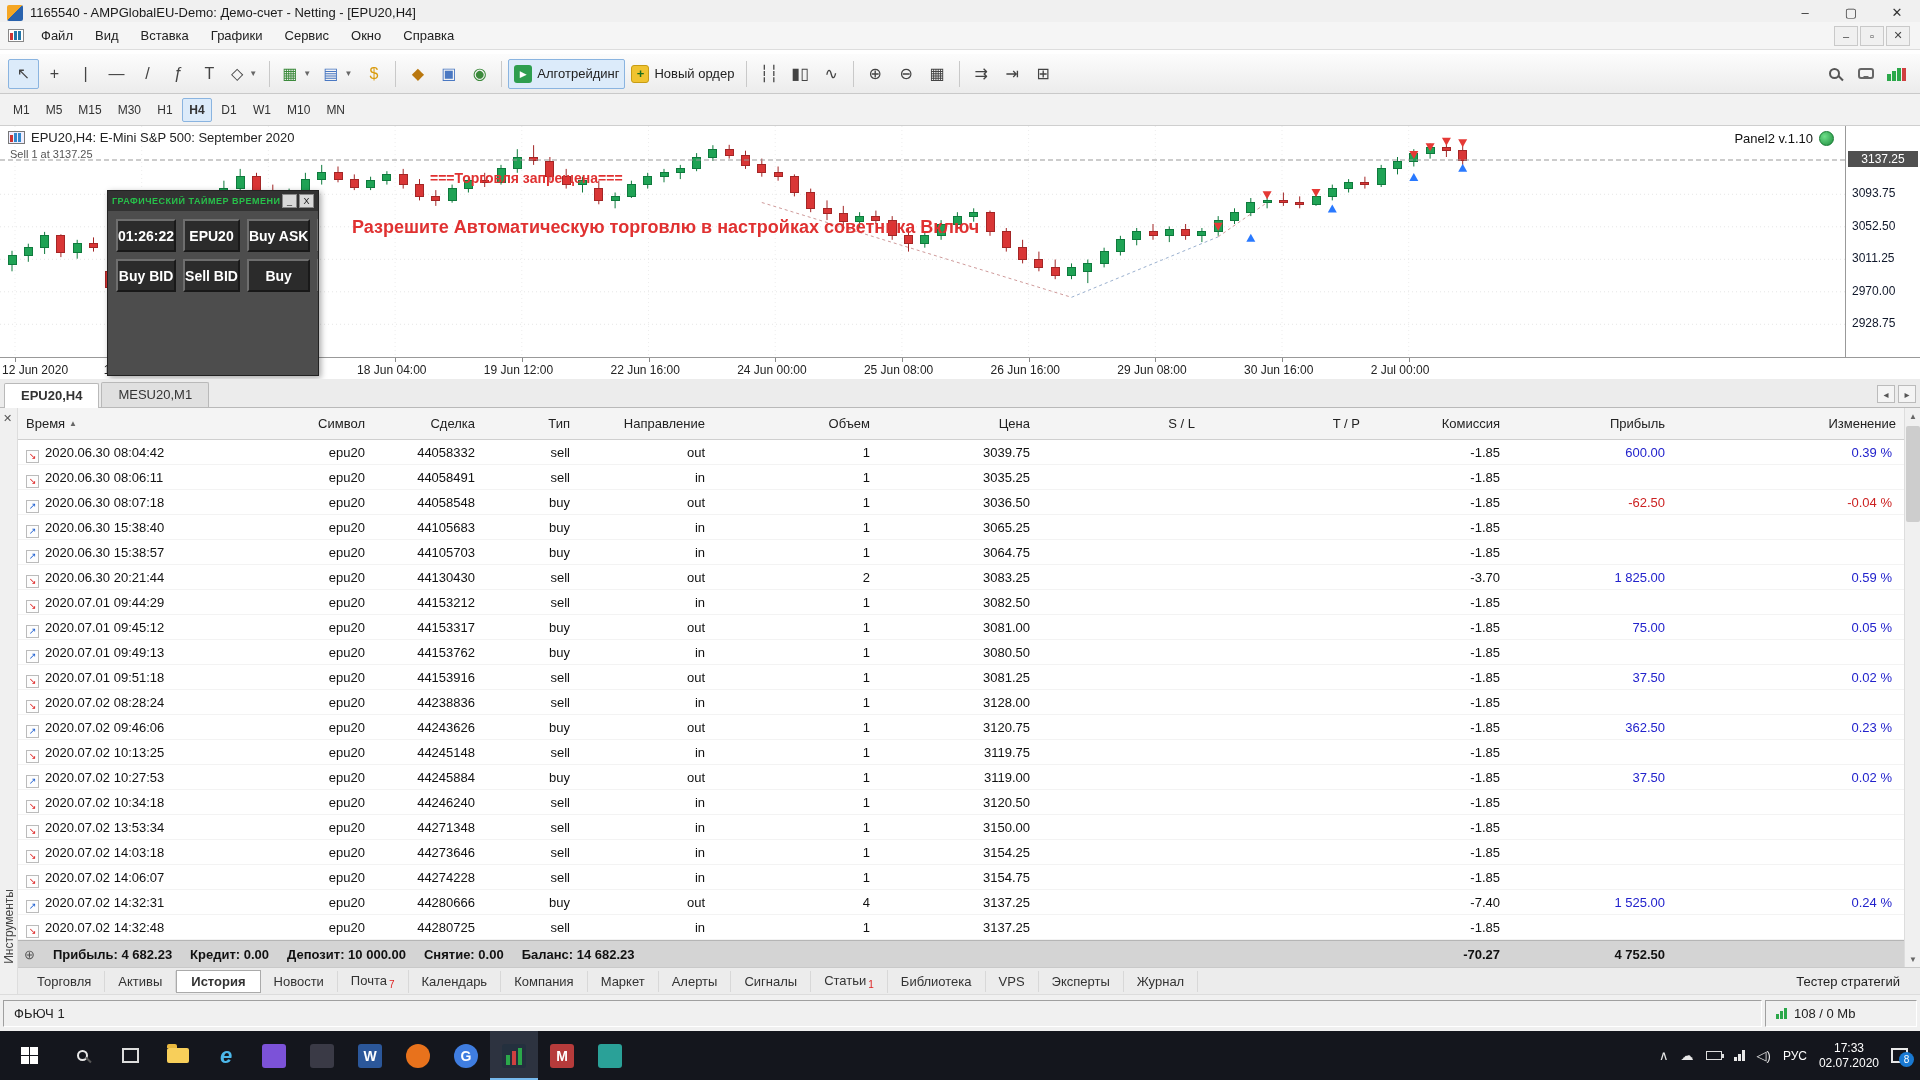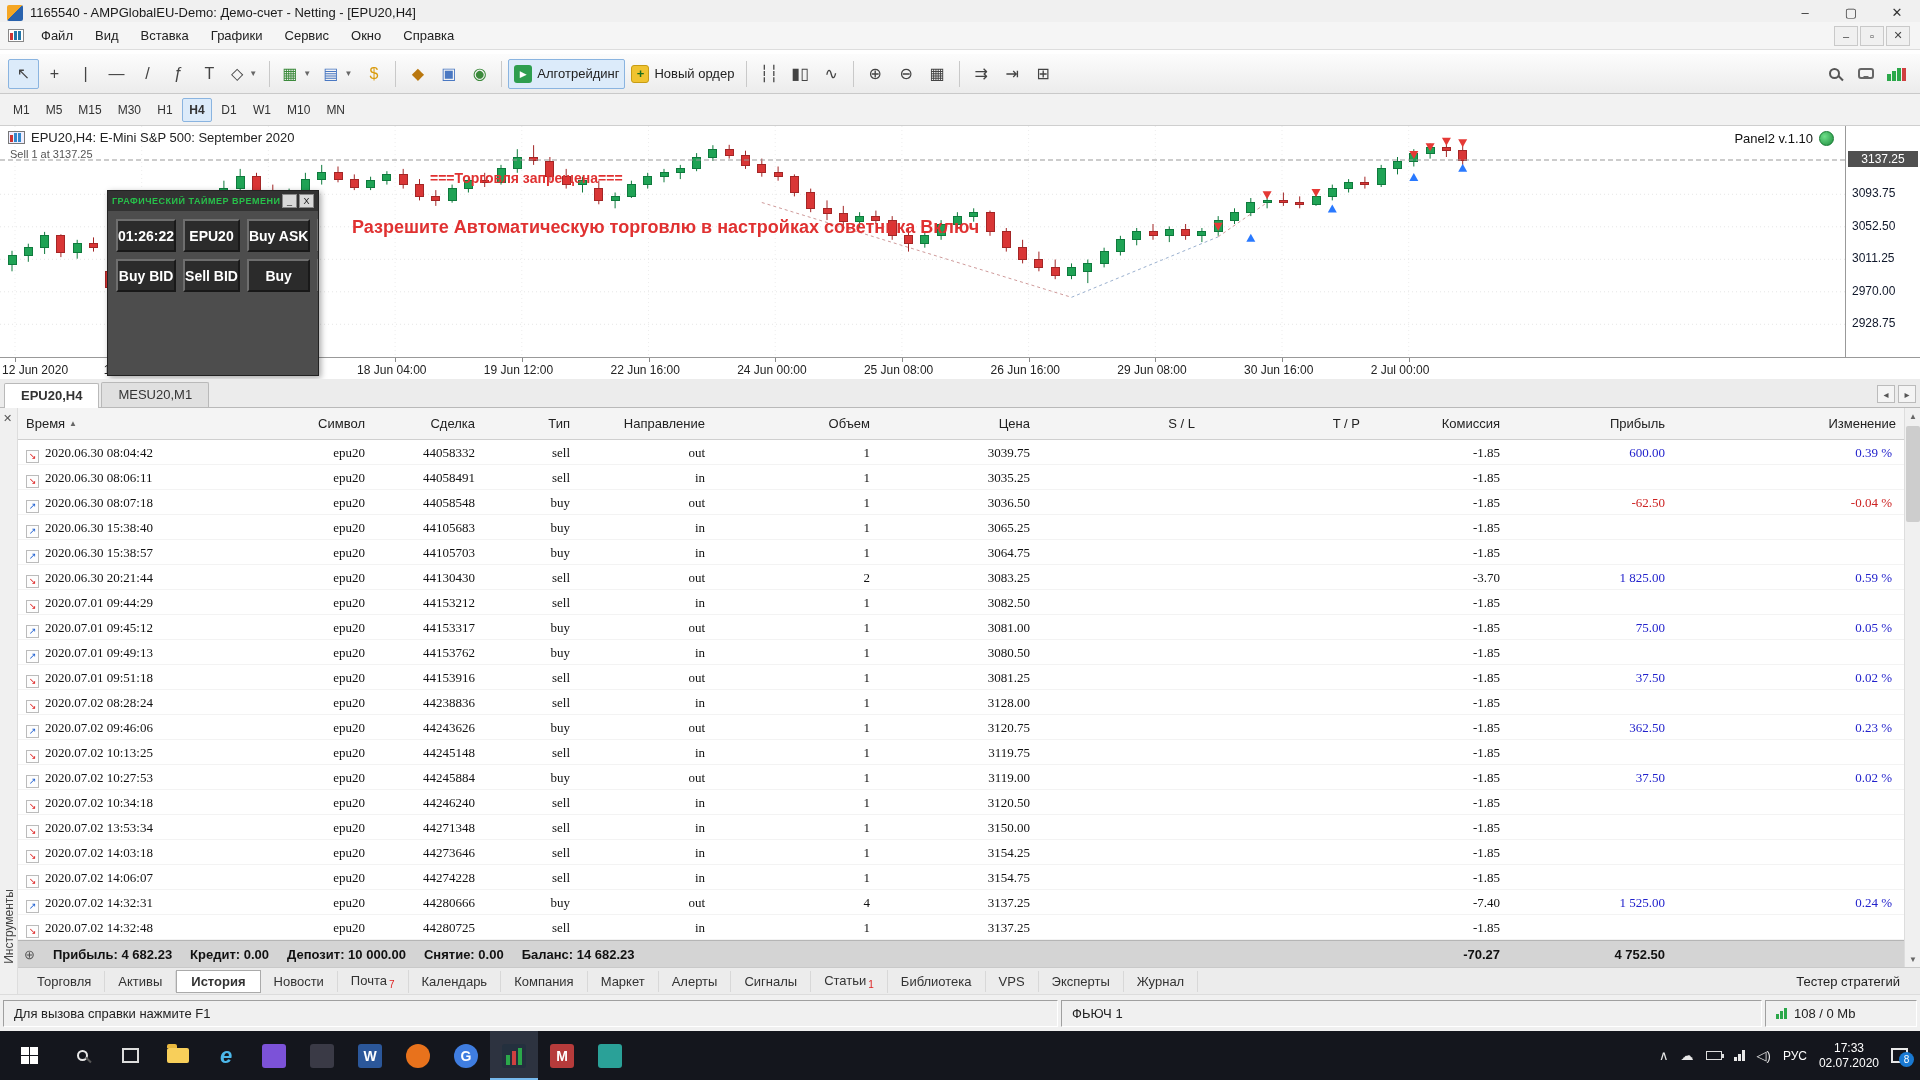--- a/index.html
+++ b/index.html
@@ -109,21 +109,21 @@
   .v-label{position:absolute;left:2px;bottom:30px;writing-mode:vertical-rl;transform:rotate(180deg);
            font-size:12px;color:#444;}
   .tb-header{position:absolute;left:18px;top:408px;width:1886px;height:32px;background:#f4f4f4;
              border-bottom:1px solid #cfcfcf;font-size:13px;color:#222;}
   .hrow{display:grid;grid-template-columns:215px 140px 110px 95px 135px 165px 160px 165px 165px 140px 165px minmax(0,1fr);}
   .hrow .c{padding:0 8px;text-align:right;white-space:nowrap;overflow:hidden;}
   .hrow .c.l{text-align:left;}
   .tb-header .hrow{height:32px;line-height:32px;}
   .sort-arrow{font-size:8px;color:#666;margin-left:4px;vertical-align:2px;}
   .tb-rows{position:absolute;left:18px;top:440px;width:1886px;height:500px;background:#fff;}
-  .trow{height:25px;line-height:25px;border-bottom:1px solid #f3f3f3;font-size:13px;font-family:Liberation Serif, serif;}
+  .trow{height:25px;line-height:25px;border-bottom:1px solid #f3f3f3;font-size:13px;}
   .deal-ico{display:inline-flex;width:13px;height:13px;border:1px solid #bbb;background:#fdfdfd;
             align-items:center;justify-content:center;font-size:9px;margin-right:6px;vertical-align:-2px;line-height:1;}
   .deal-ico.sell{color:#d22;}
   .deal-ico.buy{color:#2262d2;}
   .pos{color:#2222cc;}
   .neg{color:#cc2222;}
   .tb-summary{position:absolute;left:18px;top:940px;width:1886px;height:27px;background:#d4d4d4;
               border-top:1px solid #b5b5b5;font-weight:bold;font-size:13px;}
   .tb-summary .hrow{height:27px;line-height:27px;}
   .sum-left{display:flex;align-items:center;gap:18px;padding-left:6px;grid-column:1/10;}
@@ -969,21 +969,20 @@
       <div class="btab">Сигналы</div>
       <div class="btab">Статьи<span class="badge">1</span></div>
       <div class="btab">Библиотека</div>
       <div class="btab">VPS</div>
       <div class="btab">Эксперты</div>
       <div class="btab">Журнал</div>
       <div class="tester">Тестер стратегий</div>
     </div>
 
   <div class="statusbar">
-    <div class="scell help">Для вызова справки нажмите F1</div>
     <div class="scell sym">ФЬЮЧ 1</div>
     <div class="scell traffic">
       <span class="sbars">
           <i style="height:5px"></i>
           <i style="height:8px"></i>
           <i style="height:11px"></i>
         </span>
       <span>108 / 0 Mb</span>
     </div>
   </div>

